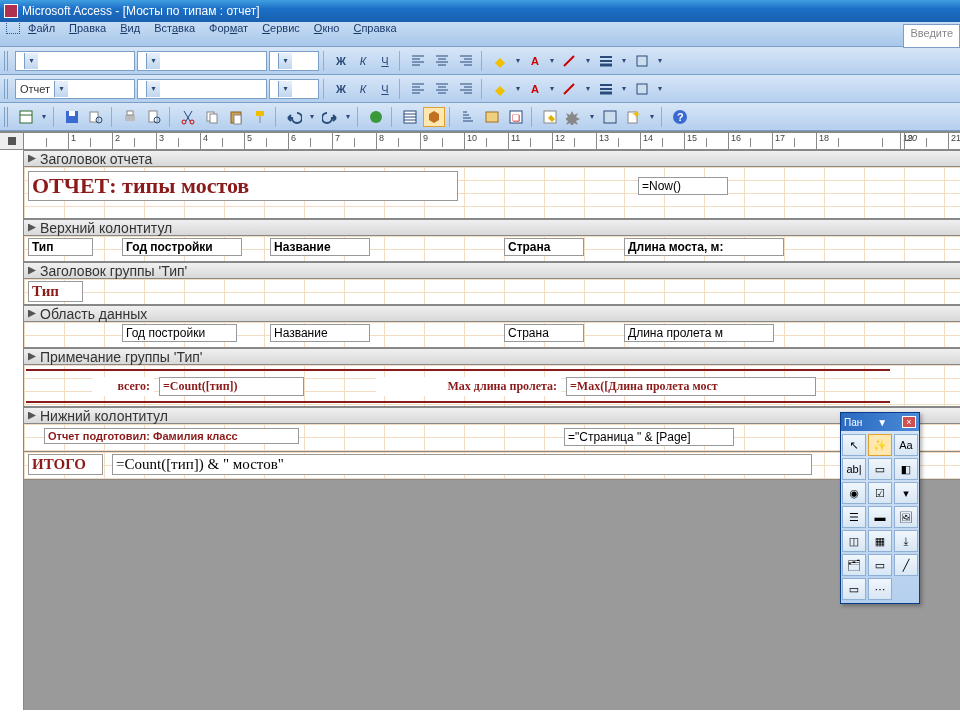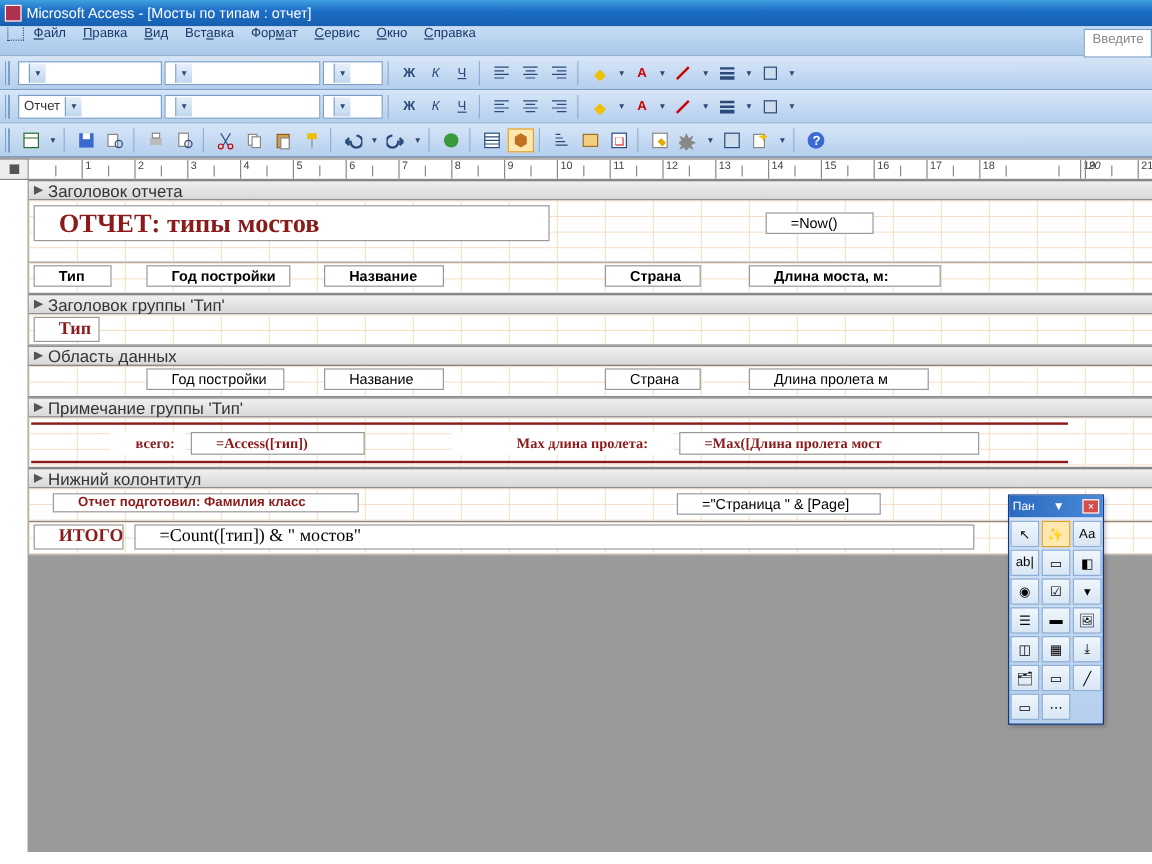--- a/index.html
+++ b/index.html
@@ -22,21 +22,21 @@
 .ruler{height:18px;background:#fff;border-top:1px solid #888;border-bottom:1px solid #888;position:relative;font-size:9px;color:#444;margin-left:24px;overflow:hidden}
 .ruler-inner{position:relative;height:100%}
 .tick{position:absolute;top:0;height:100%;border-left:1px solid #888;padding-left:2px}
 .design{position:relative;background:#9a9a9a;height:560px;overflow:hidden}
 .vruler{position:absolute;left:0;top:0;width:24px;height:100%;background:#fff;border-right:1px solid #888;font-size:9px}
 .canvas{position:absolute;left:24px;top:0;right:0;height:100%}
 .section-hdr{height:17px;background:linear-gradient(#f0f0f0,#d8d8d8);border-top:1px solid #888;border-bottom:1px solid #888;font-size:14px;color:#333;display:flex;align-items:center;padding-left:4px}
 .section-hdr::before{content:"";width:8px;height:8px;background:#555;margin-right:4px;clip-path:polygon(0 0,100% 50%,0 100%)}
 .section-body{background:#fff;position:relative;border-bottom:1px solid #888}
 .grid-bg{background-image:linear-gradient(90deg,#f3ddc2 1px,transparent 1px),linear-gradient(#f3ddc2 1px,transparent 1px);background-size:40px 13px}
-.ctrl{position:absolute;background:#fff;border:1px solid #999;font-size:12px;padding:1px 20px;overflow:hidden;white-space:nowrap}
+.ctrl{position:absolute;background:#fff;border:1px solid #999;font-size:12px;padding:1px 3px;overflow:hidden;white-space:nowrap}
 .ctrl.bold{font-weight:bold}
 .ctrl.dark{color:#8b1a1a;font-family:'Times New Roman',serif}
 .ctrl.big{font-size:22px;font-weight:bold}
 .ctrl.noborder{border:1px solid transparent}
 .hr-dark{position:absolute;height:2px;background:#8b1a1a;left:2px;right:70px}
 .toolbox{position:absolute;right:40px;top:262px;width:80px;background:linear-gradient(#d7e6f7,#b5cfee);border:1px solid #0a3a8a;box-shadow:2px 2px 4px rgba(0,0,0,.3);z-index:50}
 .toolbox-title{height:18px;background:linear-gradient(90deg,#2a6ac0,#4a8ad8);color:#fff;font-size:10px;display:flex;align-items:center;padding:0 3px;justify-content:space-between}
 .toolbox-title .x{width:14px;height:12px;background:#d05050;border:1px solid #fff;color:#fff;text-align:center;line-height:10px;font-size:9px}
 .toolbox-grid{display:grid;grid-template-columns:repeat(3,24px);gap:2px;padding:3px;justify-content:center}
 .toolbox-grid .tbx{width:24px;height:22px;border:1px solid #8fb0d4;background:linear-gradient(#f0f6fc,#d8e6f4);display:flex;align-items:center;justify-content:center;font-size:11px}
@@ -408,20 +408,23 @@
   <div class="canvas">
 
     <div class="section-hdr">
         <span>Заголовок отчета</span>
       </div>
     <div class="section-body grid-bg" style="height:52px">
       <div class="ctrl dark big" style="left:4px;top:4px;width:430px;height:30px">ОТЧЕТ: типы мостов</div>
       <div class="ctrl" style="left:614px;top:10px;width:90px;height:18px">=Now()</div>
     </div>
 
+    <div class="section-hdr">
+        <span>Верхний колонтитул</span>
+      </div>
     <div class="section-body grid-bg" style="height:26px">
       <div class="ctrl bold" style="left:4px;top:2px;width:65px">Тип</div>
       <div class="ctrl bold" style="left:98px;top:2px;width:120px">Год постройки</div>
       <div class="ctrl bold" style="left:246px;top:2px;width:100px">Название</div>
       <div class="ctrl bold" style="left:480px;top:2px;width:80px">Страна</div>
       <div class="ctrl bold" style="left:600px;top:2px;width:160px">Длина моста, м:</div>
     </div>
 
     <div class="section-hdr">
         <span>Заголовок группы 'Тип'</span>
@@ -439,21 +442,21 @@
       <div class="ctrl" style="left:480px;top:2px;width:80px">Страна</div>
       <div class="ctrl" style="left:600px;top:2px;width:150px">Длина пролета м</div>
     </div>
 
     <div class="section-hdr">
         <span>Примечание группы 'Тип'</span>
       </div>
     <div class="section-body grid-bg" style="height:42px">
       <div class="hr-dark" style="top:4px"></div>
       <div class="ctrl dark bold noborder" style="left:68px;top:12px;width:62px;text-align:right">всего:</div>
-      <div class="ctrl dark bold" style="left:135px;top:12px;width:145px">=Access([тип])</div>
+      <div class="ctrl dark bold" style="left:135px;top:12px;width:145px">=Count([тип])</div>
       <div class="ctrl dark bold noborder" style="left:352px;top:12px;width:185px;text-align:right">Мах длина пролета:</div>
       <div class="ctrl dark bold" style="left:542px;top:12px;width:250px">=Мах([Длина пролета мост</div>
       <div class="hr-dark" style="top:36px"></div>
     </div>
 
     <div class="section-hdr">
         <span>Нижний колонтитул</span>
       </div>
     <div class="section-body grid-bg" style="height:28px">
       <div class="ctrl dark" style="left:20px;top:4px;width:255px;font-family:Liberation Sans, sans-serif;font-size:11px;font-weight:bold">Отчет подготовил: Фамилия класс</div>

